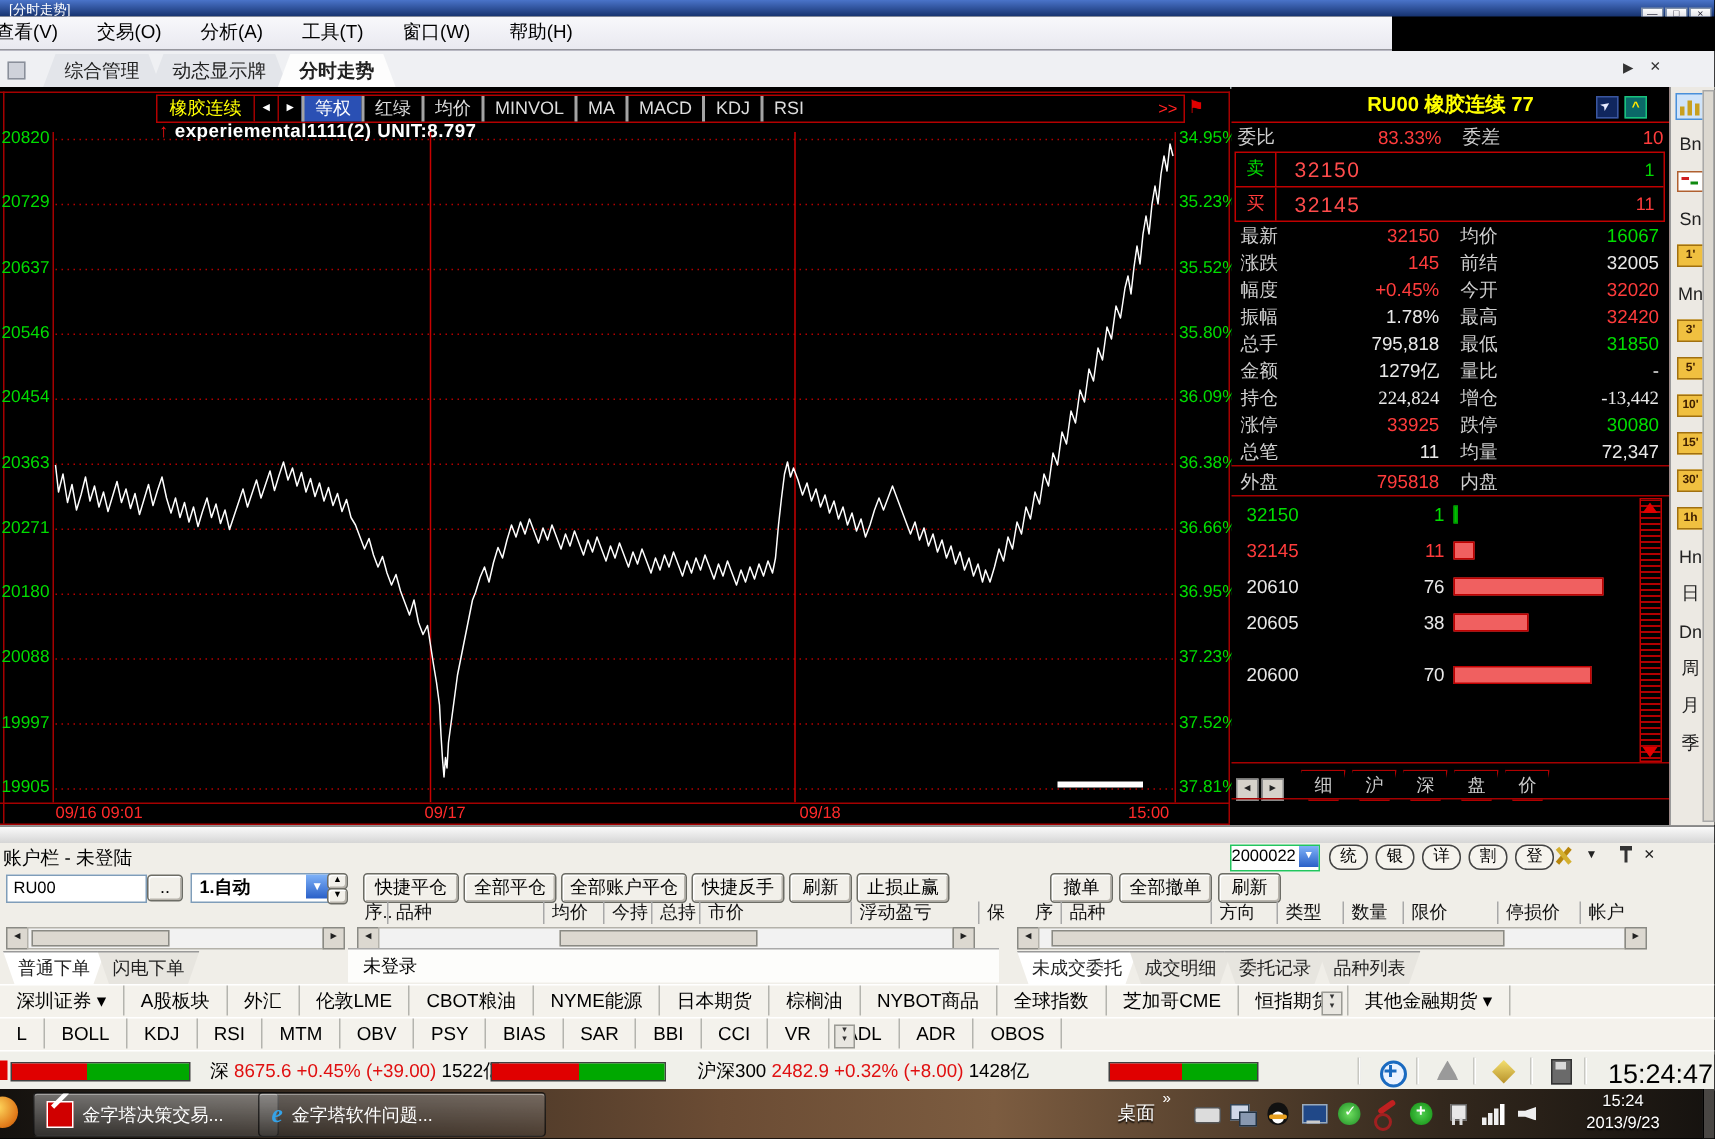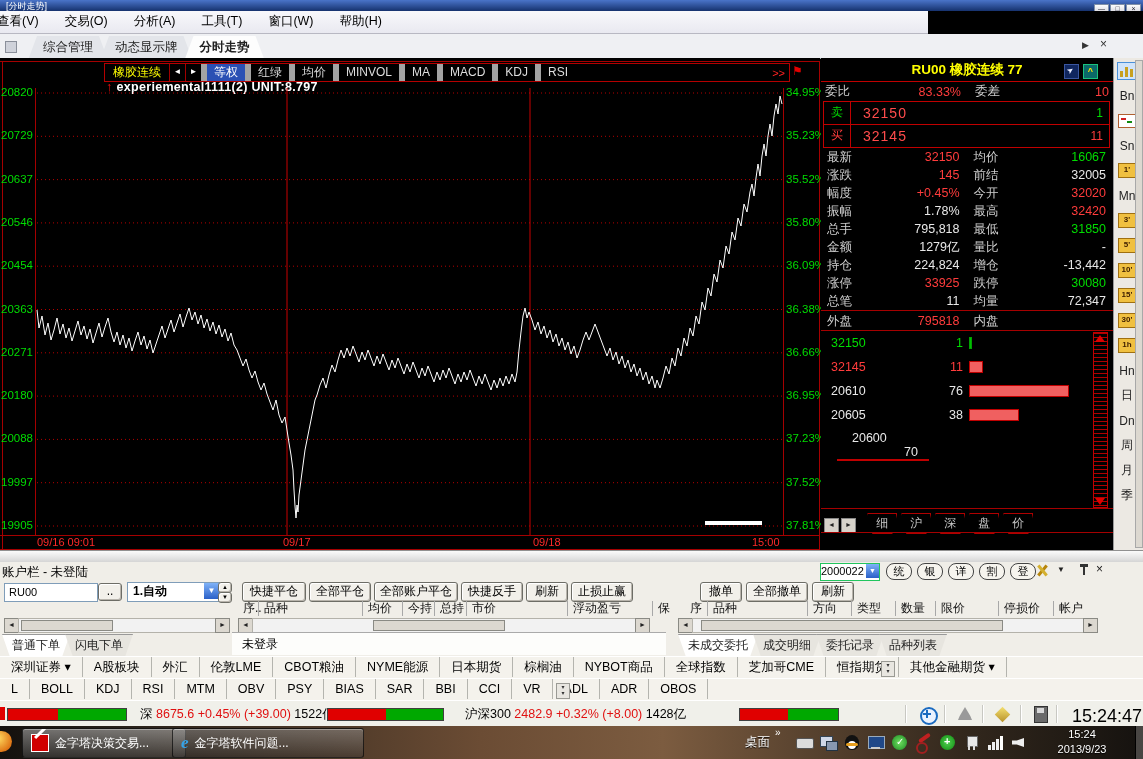--- a/index.html
+++ b/index.html
@@ -21,21 +21,21 @@
 #tabbar{left:0;top:34px;width:1143px;height:24px;background:#eff0f3;border-bottom:1px solid #9aa}
 .tabT{display:inline-block;padding:3px 15px 4px;font-size:12.5px;color:#222;background:#e3e5ea;
   clip-path:polygon(9px 0,calc(100% - 9px) 0,100% 100%,0 100%);margin-right:-8px}
 .tabT.sel{background:#fdfdfd;font-weight:bold}
 
 #chart{left:0;top:58px;width:820px;height:492px;background:#000}
 .rl{position:absolute;background:#a50000}
 #chead{left:104px;top:5px;height:17px;width:684px;border:1px solid #b40000;display:flex;align-items:center;color:#ddd;font-size:12px}
 #chead .sym{color:#ffff00;padding:0 8px}
 .nav{width:15px;text-align:center;color:#fff;font-size:8px;border-left:1px solid #a00000;height:100%;line-height:16px}
-.mode{padding:0 7px;border-left:6px solid #a3a3a3;height:100%;line-height:16px;white-space:nowrap}
+.mode{padding:0 7px;border-left:2px solid #a3a3a3;height:100%;line-height:16px;white-space:nowrap}
 .mode.sel{background:#2a50b4;color:#fff}
 #cmore{margin-left:auto;color:#ff2222;padding-right:4px;font-size:11px}
 #cflag{left:792px;top:6px;color:#e00000;font-size:12px}
 #cinfo{left:106px;top:22px;color:#fff;font-weight:bold;font-size:12.5px;letter-spacing:.3px}
 #cinfo .arr{color:#ff1111;margin-right:4px}
 .ylab{position:absolute;width:33px;text-align:right;color:#00dd00;font-size:11.5px}
 .ypc{position:absolute;left:786px;color:#00dd00;font-size:11.5px}
 .xlab{position:absolute;top:478px;color:#ff2a2a;font-size:11px}
 #minibar{left:705px;top:463px;width:57px;height:4px;background:#fff}
 
@@ -262,21 +262,21 @@
         <span class="sv" style="color: rgb(232, 232, 232);">795,818</span>
         <span class="sl2">最低</span>
         <span class="sv" style="color: rgb(0, 221, 0);">31850</span>
       </div>
       <div class="statrow" style="top: 180px;">
         <span class="sl">金额</span>
         <span class="sv" style="color: rgb(232, 232, 232);">1279亿</span>
         <span class="sl2">量比</span>
         <span class="sv" style="color: rgb(232, 232, 232);">-</span>
       </div>
-      <div class="statrow" style="top: 198px;">
+      <div class="statrow" style="top: 198px; font-family: Liberation Serif, serif;">
         <span class="sl">持仓</span>
         <span class="sv" style="color: rgb(232, 232, 232);">224,824</span>
         <span class="sl2">增仓</span>
         <span class="sv" style="color: rgb(232, 232, 232);">-13,442</span>
       </div>
       <div class="statrow" style="top: 216px;">
         <span class="sl">涨停</span>
         <span class="sv" style="color: rgb(255, 60, 60);">33925</span>
         <span class="sl2">跌停</span>
         <span class="sv" style="color: rgb(0, 221, 0);">30080</span>
@@ -310,21 +310,21 @@
       <div class="brow" style="top: 325px;">
         <span class="bp" style="color: rgb(232, 232, 232);">20610</span>
         <span class="bv" style="color: rgb(232, 232, 232);">76</span>
         <span class="bar" style="width: 100px; background: rgb(240, 96, 96); border-color: rgb(192, 0, 0);"></span>
       </div>
       <div class="brow" style="top: 349px;">
         <span class="bp" style="color: rgb(232, 232, 232);">20605</span>
         <span class="bv" style="color: rgb(232, 232, 232);">38</span>
         <span class="bar" style="width: 50px; background: rgb(240, 96, 96); border-color: rgb(192, 0, 0);"></span>
       </div>
-      <div class="brow" style="top: 373px; flex-direction: column;">
+      <div class="brow" style="top: 384px;">
         <span class="bp" style="color: rgb(232, 232, 232);">20600</span>
         <span class="bv" style="color: rgb(232, 232, 232);">70</span>
         <span class="bar" style="width: 92px; background: rgb(240, 96, 96); border-color: rgb(192, 0, 0);"></span>
       </div>
     </div>
   <div id="qsb" class="a">
     <span class="qarr" style="top:2px;border-bottom:7px solid #e00000"></span>
     <span class="qarr" style="bottom:2px;border-top:7px solid #e00000"></span>
   </div>
   <div class="rl" style="left:0;top:450px;width:292px;height:1px"></div>

